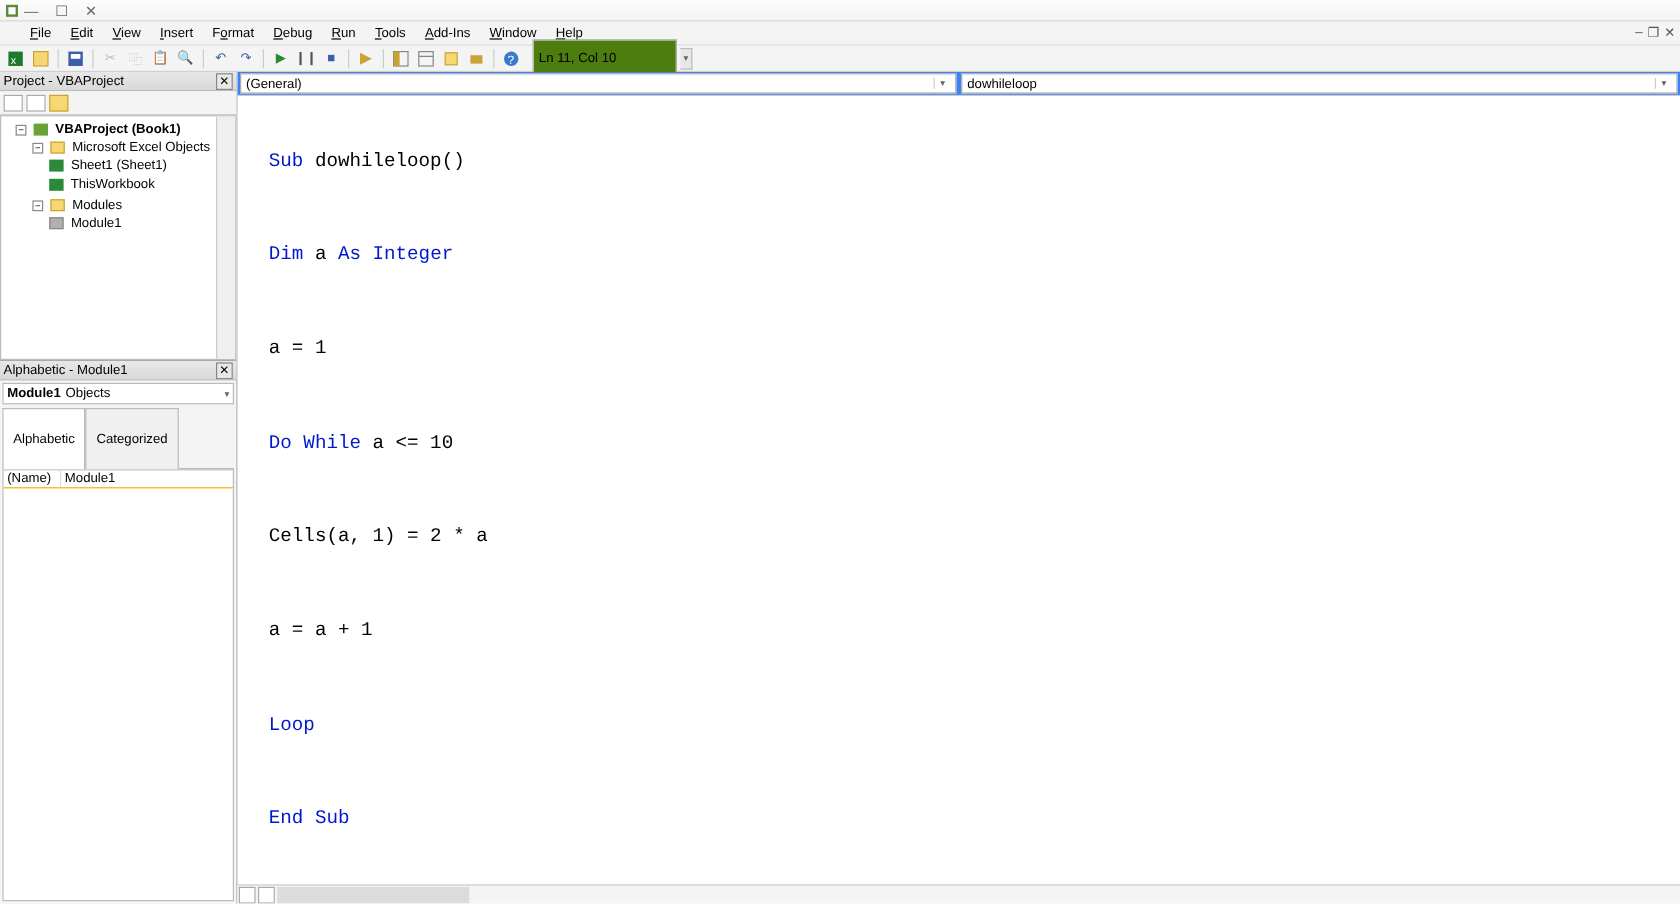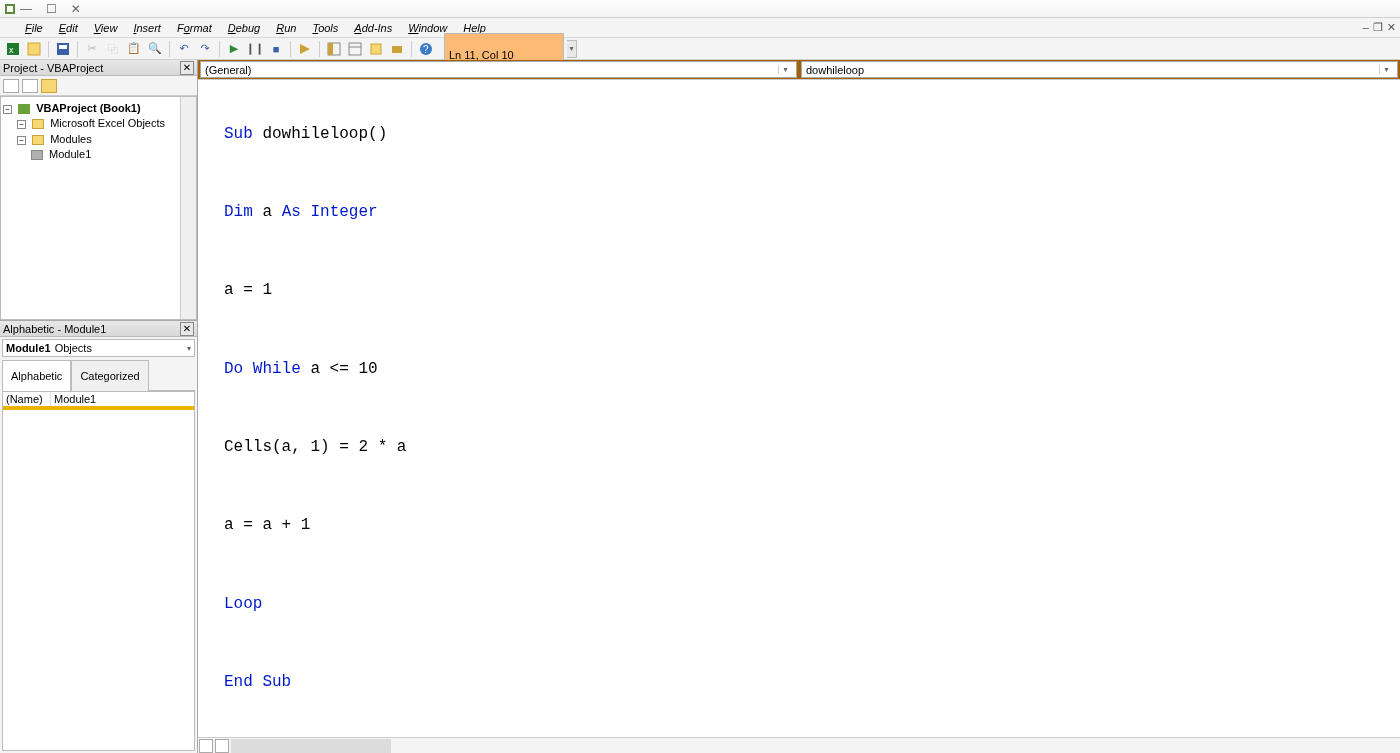--- a/index.html
+++ b/index.html
@@ -28,21 +28,21 @@
 .winbtns span { cursor:pointer; font-size:12px; line-height:12px;}
 .menubar {
   height: 20px;
   background: #f4f4f4;
   border-bottom: 1px solid #d8d8d8;
   display:flex;
   align-items:center;
   padding-left: 18px;
   gap: 2px;
 }
-.menubar .mi { padding: 2px 7px; cursor:pointer;font-style:italic; }
+.menubar .mi { padding: 2px 7px; cursor:pointer; }
 .menubar .mi u { text-decoration: underline; }
 .mdiwin { margin-left:auto; display:flex; gap:4px; padding-right:4px; color:#555;}
 .mdiwin span{cursor:pointer;font-size:11px;}
 .toolbar {
   height: 22px;
   background: #f4f4f4;
   border-bottom: 1px solid #d0d0d0;
   display:flex;
   align-items:center;
   padding: 0 4px;
@@ -51,26 +51,26 @@
 .tb-btn {
   width: 18px; height:18px;
   display:inline-flex;align-items:center;justify-content:center;
   cursor:pointer;
   color:#555;
 }
 .tb-sep{width:1px;height:16px;background:#ccc;margin:0 2px;}
 .tb-status{
   margin-left:6px;
   border:1px solid #bbb;
-  background:#fdba74;
+  background:#4d7c0f;
   height:18px;
   width:120px;
   padding:15px 4px;
   font-size:11px;
-  display:flex;
+  display:flex;align-items:center;
 }
 .tb-drop{width:10px;height:18px;background:#e8e8e8;border:1px solid #bbb;border-left:none;display:flex;align-items:center;justify-content:center;font-size:8px;color:#666;}
 .main {
   display:flex;
   flex:1;
   min-height:0;
 }
 .left {
   width: 198px;
   display:flex;
@@ -94,21 +94,21 @@
   display:flex;align-items:center;padding:0 3px;gap:3px;
   background:#f4f4f4;
 }
 .panel-mini-tb .sq{width:16px;height:14px;border:1px solid #aaa;background:#fff;}
 .panel-mini-tb .folder{width:16px;height:14px;background:#f7d774;border:1px solid #c9a336;}
 .tree{
   flex:1;
   background:#fff;
   border:1px solid #bbb;
   margin:0;
-  padding:3px 0;
+  padding:3px 10px;
   overflow:auto;
   position:relative;
 }
 .tree-scroll-right{position:absolute;right:0;top:0;bottom:0;width:16px;background:#efefef;border-left:1px solid #ccc;}
 .tree ul{list-style:none;padding-left:14px;}
 .tree li{white-space:nowrap;line-height:14px;padding:1px 0;}
 .tree .exp{display:inline-block;width:9px;height:9px;border:1px solid #888;font-size:8px;line-height:7px;text-align:center;margin-right:3px;cursor:pointer;background:#fff;}
 .tree .ic{display:inline-block;width:12px;height:10px;margin-right:3px;vertical-align:middle;}
 .ic-proj{background:#6aa23a;}
 .ic-fold{background:#f7d774;border:1px solid #c9a336;}
@@ -120,41 +120,41 @@
   display:flex;flex-direction:column;
   border-top:1px solid #aaa;
 }
 .props .dropdown{
   height:18px;border:1px solid #bbb;margin:2px;background:#fff;
   display:flex;align-items:center;padding:0 3px;
 }
 .props .dropdown b{margin-right:4px;}
 .props .dropdown .arr{margin-left:auto;font-size:8px;color:#666;}
 .props .tabs{display:flex;font-size:11px;border-bottom:1px solid #bbb;margin:0 2px;}
-.props .tab{padding:9px 8px;border:1px solid #bbb;border-bottom:none;background:#f0f0f0;cursor:pointer;position:relative;top:1px;}
+.props .tab{padding:19px 8px;border:1px solid #bbb;border-bottom:none;background:#f0f0f0;cursor:pointer;position:relative;top:1px;}
 .props .tab.active{background:#fff;}
 .props .grid{
   border:1px solid #bbb;margin:0 2px 2px;background:#fff;height:360px;
 }
-.props .row{display:flex;border-bottom:4px solid #eab308;}
+.props .row{display:flex;border-bottom:1px solid #eab308;}
 .props .row .k{width:48px;padding:1px 3px;border-right:1px solid #ddd;}
 .props .row .v{flex:1;padding:1px 3px;}
 .right{
   flex:1;
   display:flex;
   flex-direction:column;
   background:#fff;
 }
 .code-dropdowns{
   height:20px;
   display:flex;
   border-bottom:1px solid #ccc;
   padding:1px 2px;
   gap:4px;
-  background:#a16207;
+  background:#3b82f6;
 }
 .cd{flex:1;border:1px solid #aaa;background:#fff;display:flex;align-items:center;padding:0 4px;font-size:11px;}
 .cd .arr{margin-left:auto;font-size:8px;color:#666;width:14px;text-align:center;border-left:1px solid #ccc;}
 .code-area-wrap{flex:1;display:flex;min-height:0;align-items:center;}
 .code-gutter{width:18px;background:#f0f0f0;border-right:1px solid #ccc;}
 .code-area{
   flex:1;
   background:#fff;
   font-family: Consolas, "Courier New", monospace;
   font-size: 16px;
@@ -295,20 +295,30 @@
       <ul style="padding-left:2px;">
         <li>
           <span class="exp">−</span>
           <span class="ic ic-proj"></span>
           <span class="bold">VBAProject (Book1)</span>
           <ul>
             <li>
               <span class="exp">−</span>
               <span class="ic ic-fold"></span>
               <span>Microsoft Excel Objects</span>
+              <ul>
+                <li>
+                  <span class="ic ic-sheet"></span>
+                  <span>Sheet1 (Sheet1)</span>
+                </li>
+                <li>
+                  <span class="ic ic-wb"></span>
+                  <span>ThisWorkbook</span>
+                </li>
+              </ul>
             </li>
             <li>
               <span class="exp">−</span>
               <span class="ic ic-fold"></span>
               <span>Modules</span>
               <ul>
                 <li>
                   <span class="ic ic-mod"></span>
                   <span>Module1</span>
                 </li>

